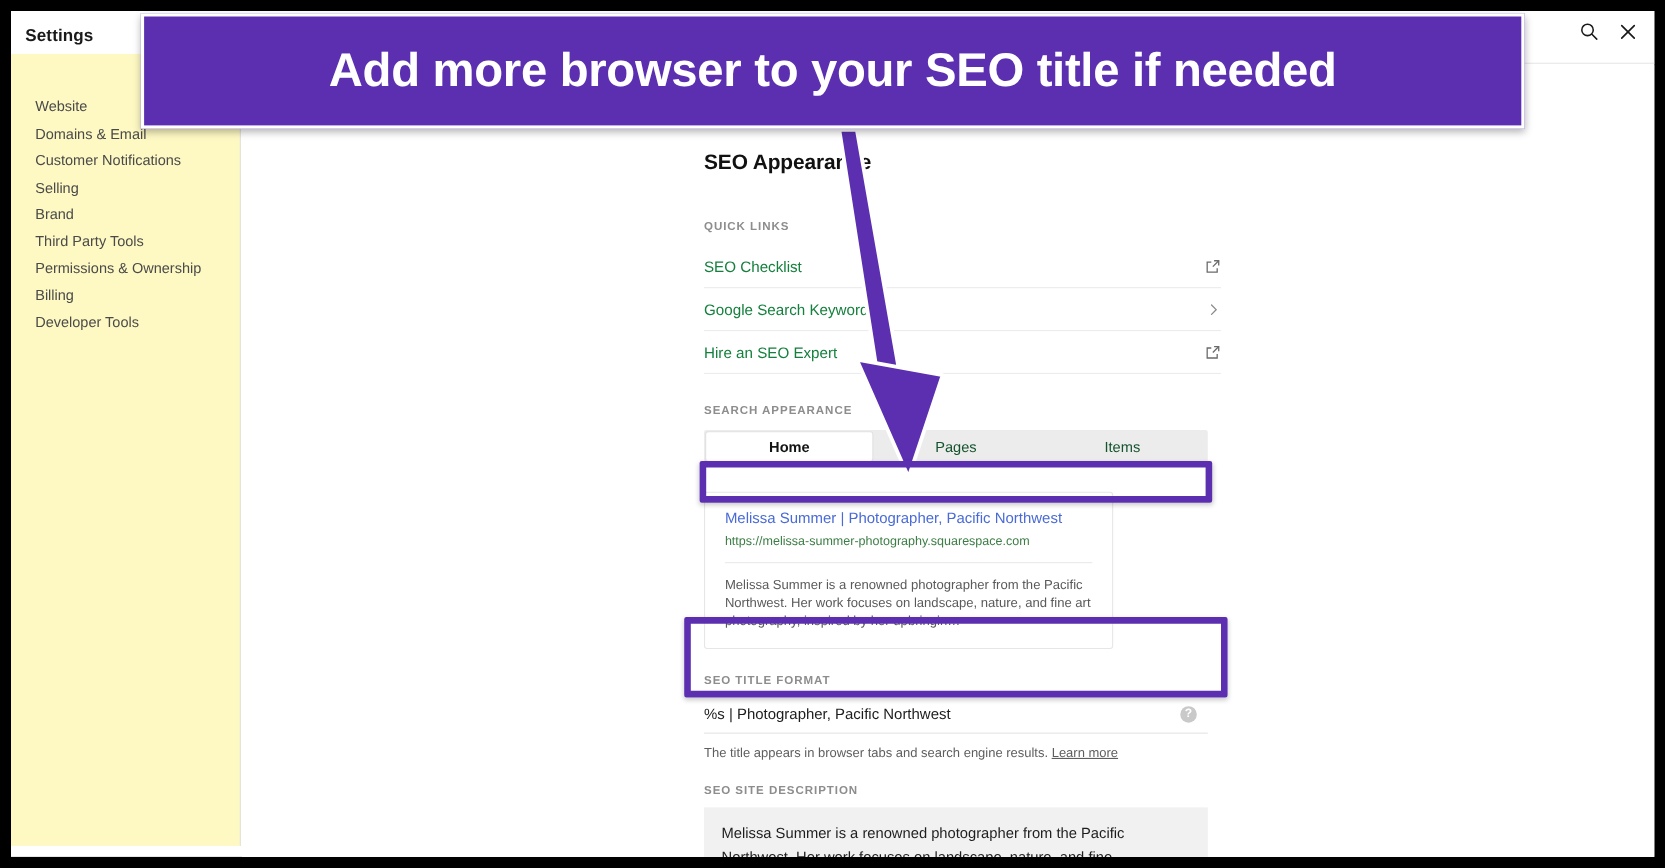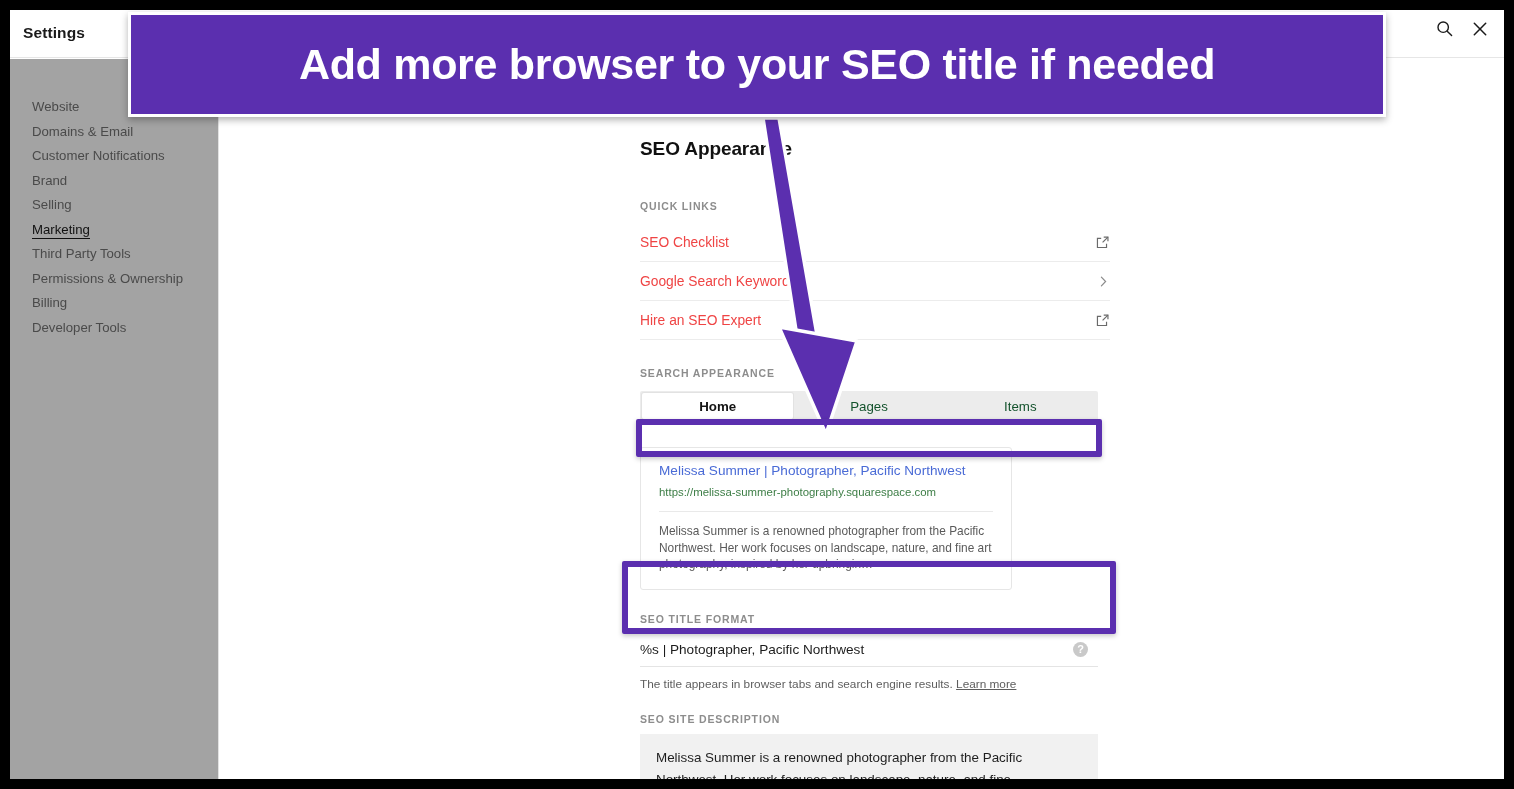--- a/index.html
+++ b/index.html
@@ -36,23 +36,23 @@
     letter-spacing: .1px;
   }
   .hdr-icons {
     position: absolute; right: 16px; top: 10px;
     display: flex; gap: 19px; align-items: center;
   }
   .hdr-icons svg { display: block; }
 
   
   .sidebar {
-    position: absolute; left: 0; top: 49px;
+    position: absolute; left: 0; top: 39px;
     width: 209px; height: 720px;
-    background: #a3a3a3;
+    background: #fef9c3;
     border-right: 1px solid #e2e2e2;
     padding-top: 36px;
   }
   .nav-item {
     display: block;
     font-size: 13.2px;
     color: #4a4a4a;
     padding: 0 0 0 22px;
     height: 24.5px;
     line-height: 24.5px;
@@ -95,21 +95,21 @@
     font-weight: bold;
   }
 
   .quick-links { margin-top: 40px; }
   .quick-links .section-label { margin-bottom: 11px; }
   .ql-row {
     height: 39px;
     display: flex; align-items: center; justify-content: space-between;
     border-bottom: 1px solid #ececec;
     font-size: 13.8px;
-    color: #ef4444;
+    color: #15803d;
   }
   .ql-row:first-of-type { border-top: none; }
   .ql-icon { color: #5f5f5f; display: flex; align-items: center; }
 
   .search-appearance { margin-top: 27px; }
   .search-appearance .section-label { margin-bottom: 10px; }
   .tabs {
     display: flex;
     background: #ececec;
     height: 30px;
@@ -250,23 +250,22 @@
               <line x1="13.7" y1="2.3" x2="2.3" y2="13.7"></line>
           </svg>
         </span>
       </div>
     </div>
 
     <div class="sidebar">
       <a class="nav-item"><span>Website</span></a>
       <a class="nav-item"><span>Domains &amp; Email</span></a>
       <a class="nav-item"><span>Customer Notifications</span></a>
+      <a class="nav-item"><span>Selling</span></a>
       <a class="nav-item"><span>Brand</span></a>
-      <a class="nav-item"><span>Selling</span></a>
-      <a class="nav-item active"><span>Marketing</span></a>
       <a class="nav-item"><span>Third Party Tools</span></a>
       <a class="nav-item"><span>Permissions &amp; Ownership</span></a>
       <a class="nav-item"><span>Billing</span></a>
       <a class="nav-item"><span>Developer Tools</span></a>
     </div>
 
     <div class="main">
       <div class="content">
 
         <div class="page-title">SEO Appearance</div>

